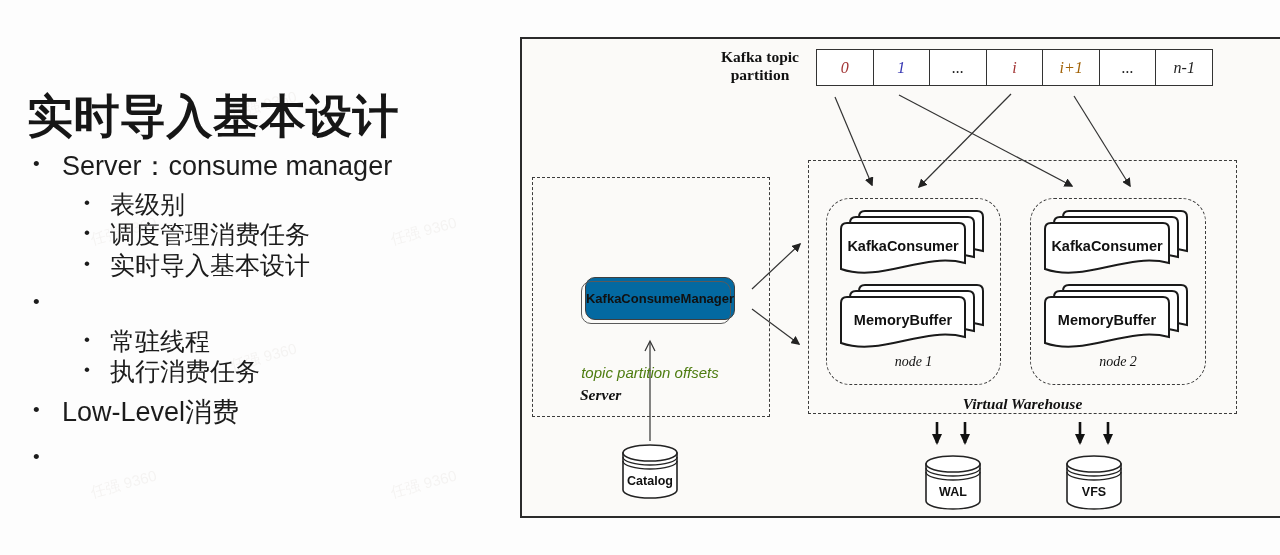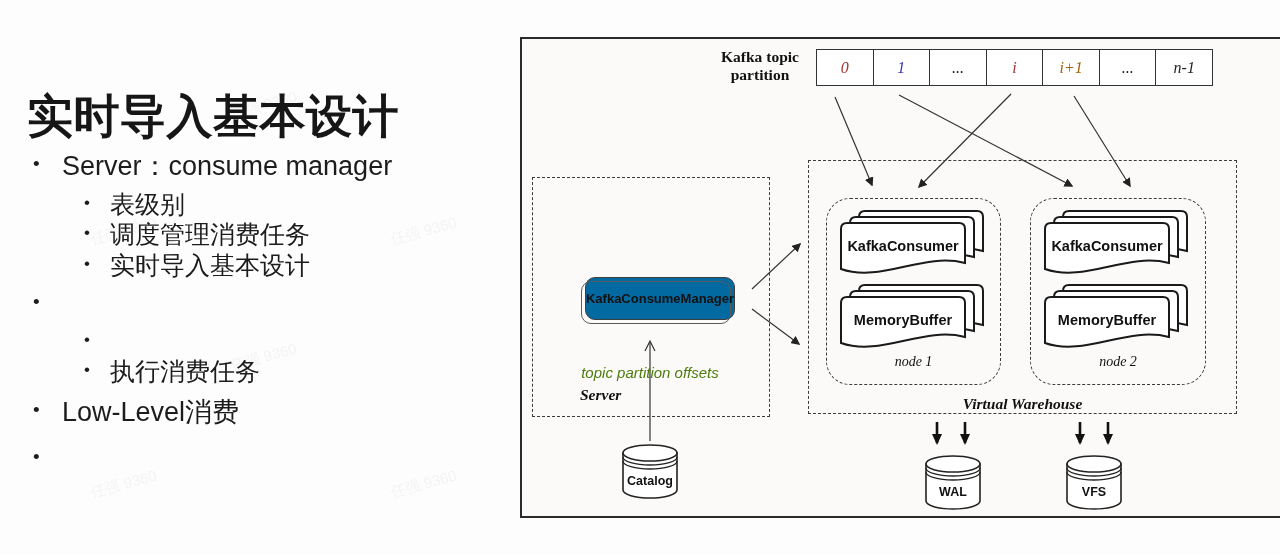--- a/index.html
+++ b/index.html
@@ -155,20 +155,21 @@
   <div class="li l2" style="top:249px">
     <span class="dot">•</span>
     <span>实时导入基本设计</span>
   </div>
 
   <div class="li l1" style="top:286px">
     <span class="dot">•</span>
   </div>
   <div class="li l2" style="top:325px">
     <span class="dot">•</span>
+    <span>常驻线程</span>
   </div>
   <div class="li l2" style="top:355px">
     <span class="dot">•</span>
     <span>执行消费任务</span>
   </div>
 
   <div class="li l1" style="top:394px">
     <span class="dot">•</span>
     <span>Low-Level消费</span>
   </div>

